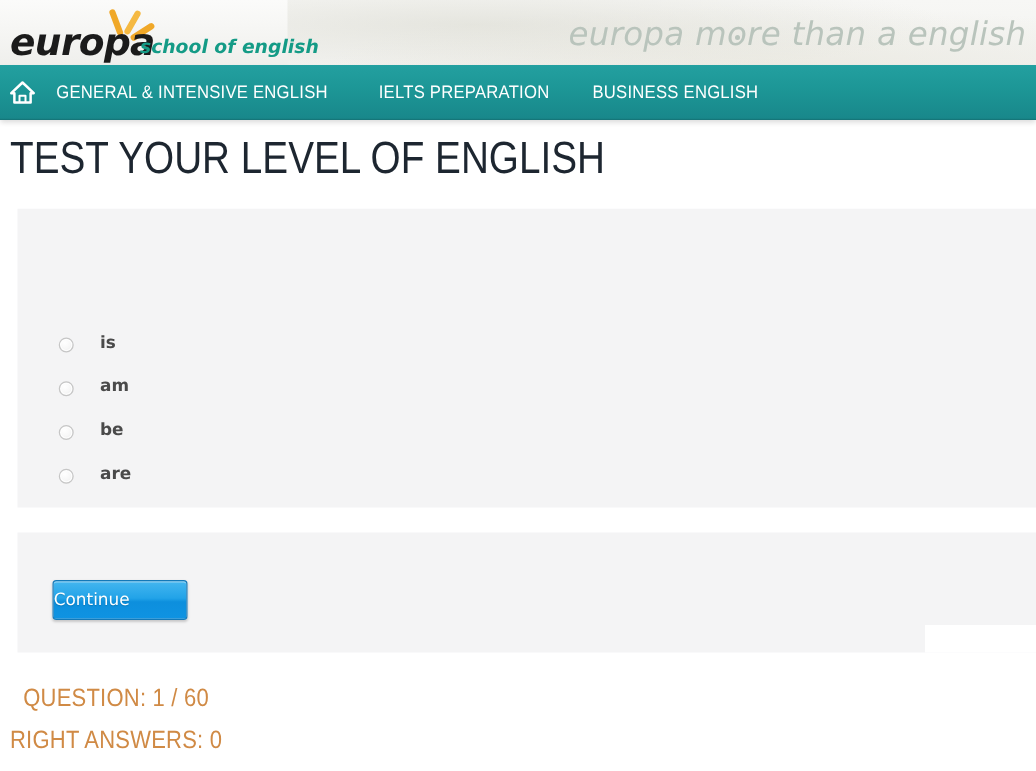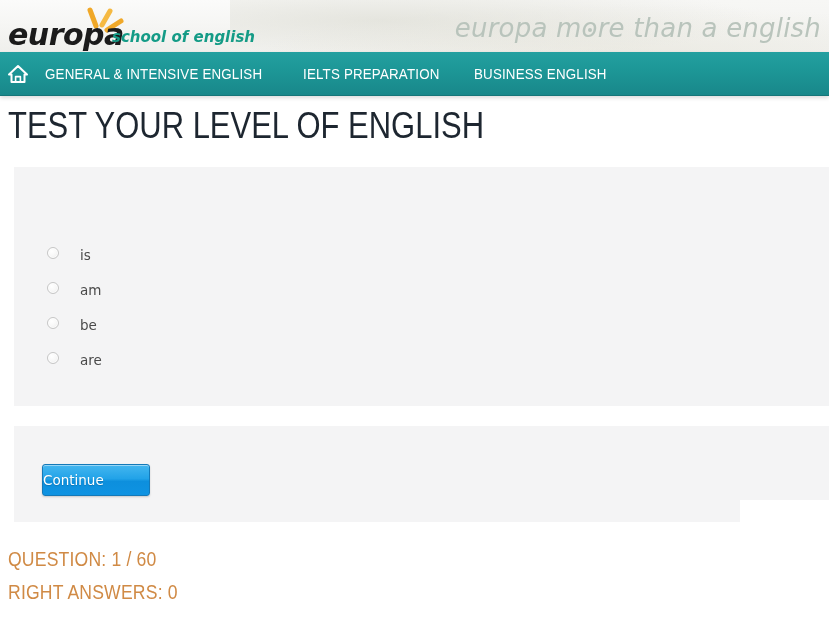--- a/index.html
+++ b/index.html
@@ -190,23 +190,24 @@
     white-space: nowrap;
   }
 
   .options {
     position: absolute;
     left: 33px;
     top: 80px;
   }
   .option-row {
     display: flex;
-    align-items: flex-start;
+    align-items: flex-end;
     height: 35px;
     cursor: pointer;
+    font-weight: bold;
   }
   .radio {
     width: 12px;
     height: 12px;
     border-radius: 50%;
     background: radial-gradient(circle at 38% 32%, #ffffff 0%, #f7f7f7 52%, #e8e8e8 100%);
     border: 1px solid #c6c6c6;
     box-shadow: inset 0 0 0 1px rgba(255,255,255,0.85);
     box-sizing: border-box;
     flex: 0 0 auto;
@@ -236,20 +237,21 @@
     cursor: pointer;
     box-sizing: border-box;
     text-shadow: 0 1px 1px rgba(0,0,0,0.18);
   }
 
   
   .status {
     position: absolute;
     left: 8px;
     top: 543px;
+    text-align: center;
   }
   .status-line {
     font-family: "Liberation Sans Narrow", "Liberation Sans", sans-serif;
     font-size: 20px;
     color: #d08a45;
     line-height: 33px;
     letter-spacing: 0.2px;
     transform: scaleX(0.88);
     transform-origin: left center;
     white-space: nowrap;

